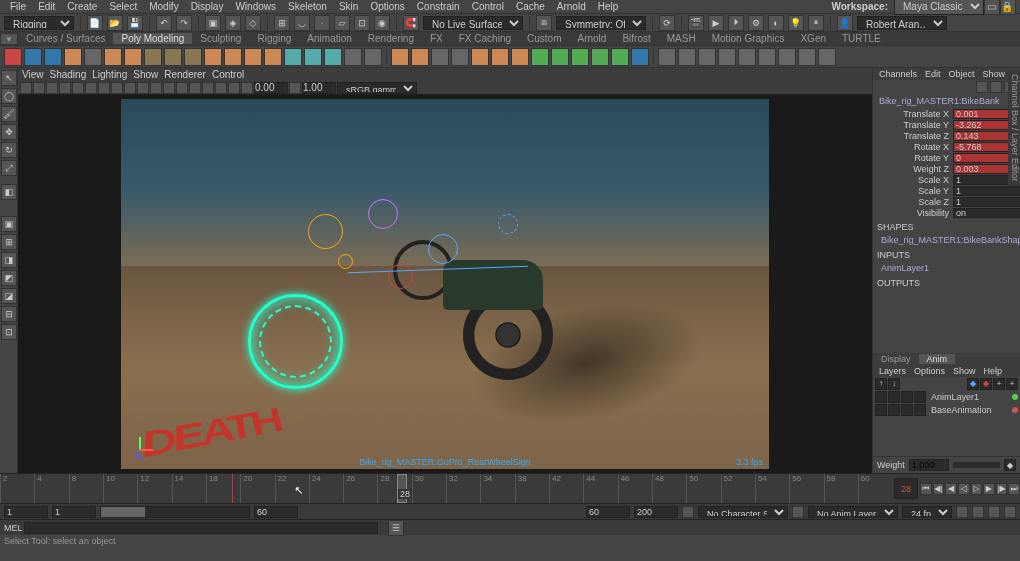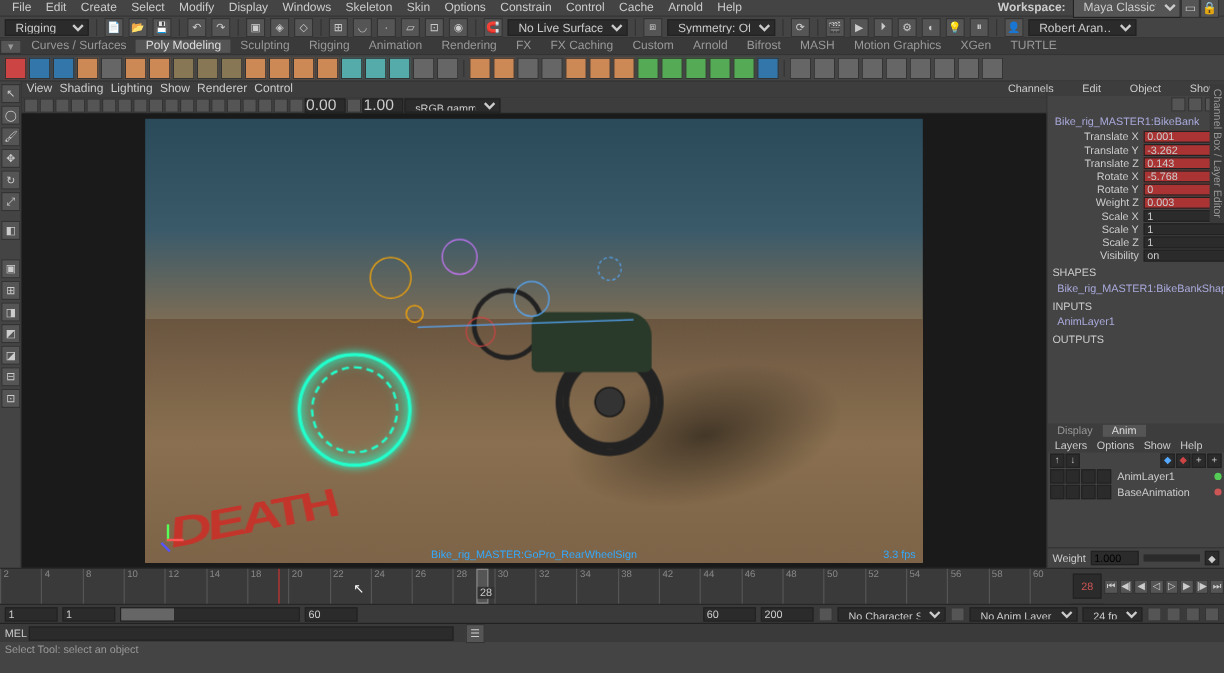--- a/index.html
+++ b/index.html
@@ -35,21 +35,21 @@
 
 .main { display: flex; height: 405px; }
 .toolbox { width: 18px; background: #444; border-right: 1px solid #333; display: flex; flex-direction: column; gap: 2px; padding: 2px 1px; }
 .tool-icn { width: 16px; height: 16px; background: #555; border: 1px solid #333; cursor: pointer; font-size: 9px; display: flex; align-items: center; justify-content: center; }
 
 
 .viewport-area { flex: 1; display: flex; flex-direction: column; background: #2a2a2a; }
 .panel-menubar { height: 13px; background: #3d3d3d; display: flex; align-items: center; padding: 0 4px; gap: 6px; font-size: 10px; }
 .panel-toolbar { height: 14px; background: #3d3d3d; display: flex; align-items: center; padding: 0 2px; gap: 1px; border-bottom: 1px solid #222; }
 .pt-icon { width: 12px; height: 12px; background: #555; border: 1px solid #333; cursor: pointer; }
-.pt-input { background: #2b2b2b; border: 1px solid #222; color: #ccc; font-size: 13px; width: 34px; height: 12px; padding: 0 0; }
+.pt-input { background: #2b2b2b; border: 1px solid #222; color: #ccc; font-size: 10px; width: 34px; height: 12px; padding: 0 0; }
 .gamma-dd { width: 80px; height: 12px; font-size: 9px; }
 
 .viewport { flex: 1; background: #1a1a1a; position: relative; display: flex; align-items: center; justify-content: center; }
 .viewport-img { width: 648px; height: 370px; background: linear-gradient(180deg, #2a4a5a 0%, #3a5a6a 25%, #8a7050 50%, #9a8060 100%); position: relative; overflow: hidden; }
 .floor { position: absolute; bottom: 0; left: 0; right: 0; height: 55%; background: linear-gradient(180deg, #6a5540 0%, #8a7050 50%, #7a6045 100%); transform: perspective(400px) rotateX(25deg); transform-origin: top; }
 .floor-text { position: absolute; bottom: 10px; left: 20px; font-size: 48px; font-weight: bold; color: #c3342a; transform: perspective(400px) rotateX(45deg) rotateZ(-15deg); font-style: italic; letter-spacing: -4px; }
 .bike-main { position: absolute; left: 45%; top: 30%; width: 180px; height: 180px; }
 .bike-shadow { position: absolute; left: 55%; top: 55%; width: 220px; height: 120px; background: radial-gradient(ellipse, rgba(0,0,0,0.5), transparent 70%); transform: skewX(-30deg); }
 .wheel-rear { position: absolute; left: 50px; bottom: 10px; width: 90px; height: 90px; border: 6px solid #222; border-radius: 50%; background: radial-gradient(circle, #333 20%, #111 22%, transparent 24%, transparent 60%, #222 62%); }
 .wheel-front { position: absolute; left: -20px; top: 30px; width: 60px; height: 60px; border: 4px solid #222; border-radius: 50%; }
@@ -70,21 +70,21 @@
 .manip { position: absolute; left: 4px; bottom: 4px; width: 28px; height: 28px; }
 .axis-y { position: absolute; left: 14px; bottom: 14px; width: 2px; height: 14px; background: #5f5; }
 .axis-x { position: absolute; left: 14px; bottom: 14px; width: 14px; height: 2px; background: #f55; }
 .axis-z { position: absolute; left: 8px; bottom: 8px; width: 10px; height: 2px; background: #55f; transform: rotate(45deg); }
 .viewport-label { position: absolute; bottom: 2px; left: 50%; transform: translateX(-50%); font-size: 9px; color: #3af; text-align: center; }
 .fps-label { position: absolute; bottom: 2px; right: 6px; font-size: 9px; color: #3af; margin-left: 16px; }
 
 
 .channelbox { width: 148px; background: #444; border-left: 1px solid #333; display: flex; flex-direction: column; font-size: 9px; }
 .cb-vtab { position: absolute; right: 0; top: 70px; width: 12px; background: #3a3a3a; color: #999; writing-mode: vertical-rl; font-size: 9px; padding: 4px 0; }
-.cb-header { height: 12px; background: #3d3d3d; display: flex; gap: 24px; padding: 0 6px; align-items: center; justify-content: flex-end; }
+.cb-header { height: 12px; background: #3d3d3d; display: flex; gap: 8px; padding: 0 6px; align-items: center; }
 .cb-icons { height: 14px; background: #444; display: flex; justify-content: flex-end; padding: 0 4px; gap: 2px; align-items: center; }
 .cb-objname { padding: 2px 6px; color: #aad; font-size: 9px; }
 .cb-attrs { padding: 0 2px; }
 .cb-row { display: flex; height: 11px; align-items: center; justify-content: space-between; }
 .cb-label { flex: 0 0 78px; text-align: right; padding-right: 4px; color: #ccc; font-size: 9px; }
 .cb-val { flex: 1; background: #2b2b2b; border: 1px solid #222; color: #ccc; font-size: 9px; padding: 0 2px; height: 10px; }
 .cb-val.key { background: #a33; }
 .cb-section { padding: 2px 4px; color: #ccc; font-size: 9px; margin-top: 2px; }
 .cb-item { padding: 1px 8px; color: #aad; font-size: 9px; }
 .cb-spacer { flex: 1; }

